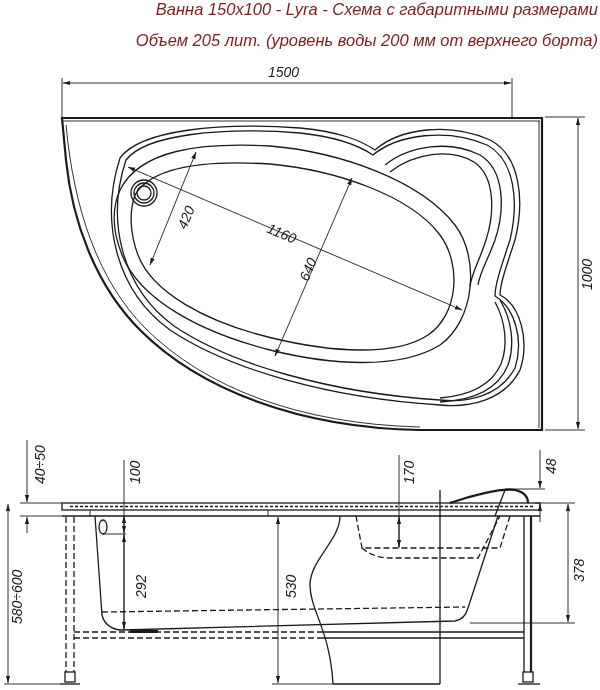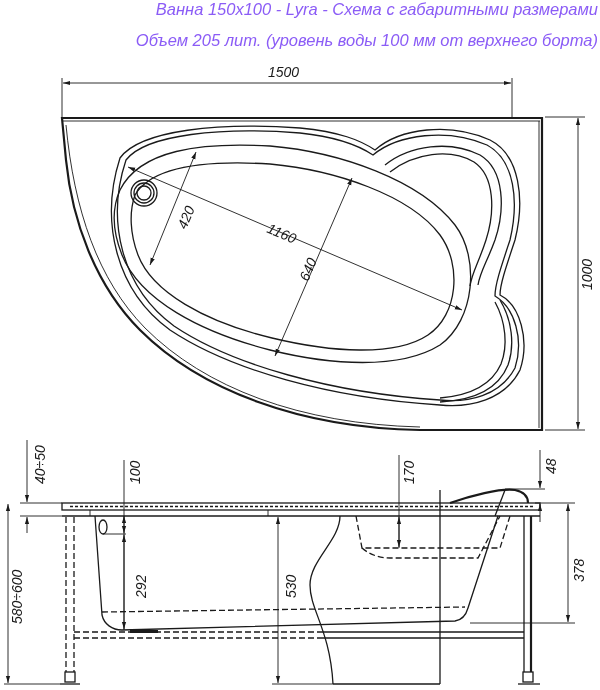--- a/index.html
+++ b/index.html
@@ -1,35 +1,35 @@
 <!DOCTYPE html>
 <html><head>
 <meta charset="utf-8">
 <style>
   html, body { margin: 0; padding: 0; background: #ffffff; }
   body { width: 600px; height: 690px; overflow: hidden; position: relative; font-family: "Liberation Sans", sans-serif; }
   .title {
-    position: absolute; right: 2px; font-style: italic; color: #8b5cf6;
+    position: absolute; right: 2px; font-style: italic; color: #7f1d1d;
     font-size: 16.5px; white-space: nowrap; font-family: "Liberation Sans", sans-serif;
   }
   #title1 { top: 0px; }
   #title2 { top: 31px; }
   svg { position: absolute; left: 0; top: 0; }
   .ln { stroke: #1a1a1a; fill: none; stroke-width: 1.3; }
   .thin { stroke: #1a1a1a; fill: none; stroke-width: 0.9; }
   .thick { stroke: #1a1a1a; fill: none; stroke-width: 2.2; }
   .dash { stroke: #1a1a1a; fill: none; stroke-width: 1.3; stroke-dasharray: 6 3; }
   .dim { stroke: #1a1a1a; fill: none; stroke-width: 0.9; }
   .dimtxt { font-family: "Liberation Sans", sans-serif; font-style: italic; font-size: 14px; fill: #1a1a1a; }
 </style>
 </head>
 <body>
 
 <div id="title1" class="title">Ванна 150х100 - Lyra - Схема с габаритными размерами</div>
-<div id="title2" class="title">Объем 205 лит. (уровень воды 100 мм от верхнего борта)</div>
+<div id="title2" class="title">Объем 205 лит. (уровень воды 200 мм от верхнего борта)</div>
 
 <svg width="600" height="690" viewBox="0 0 600 690">
   <defs>
     <marker id="arr" viewBox="0 0 10 10" refX="10" refY="5" markerWidth="8" markerHeight="8" orient="auto-start-reverse">
       <path d="M0,2 L10,5 L0,8 z" fill="#1a1a1a"></path>
     </marker>
   </defs>
 
   <g>
 

